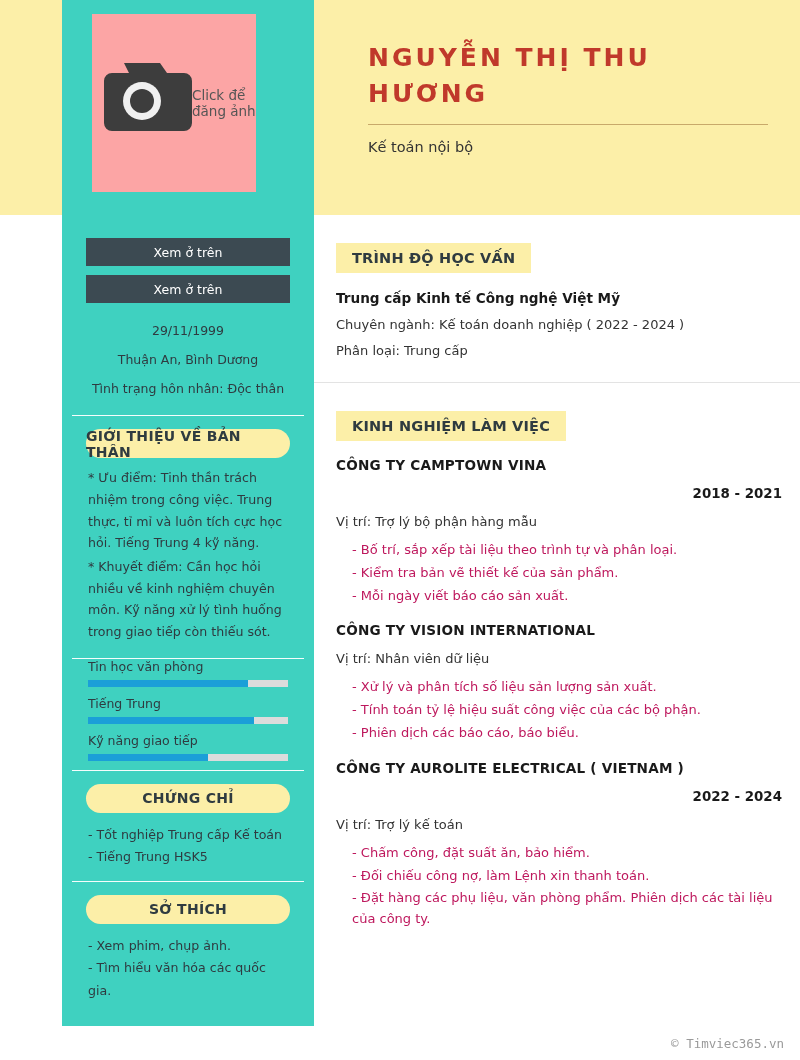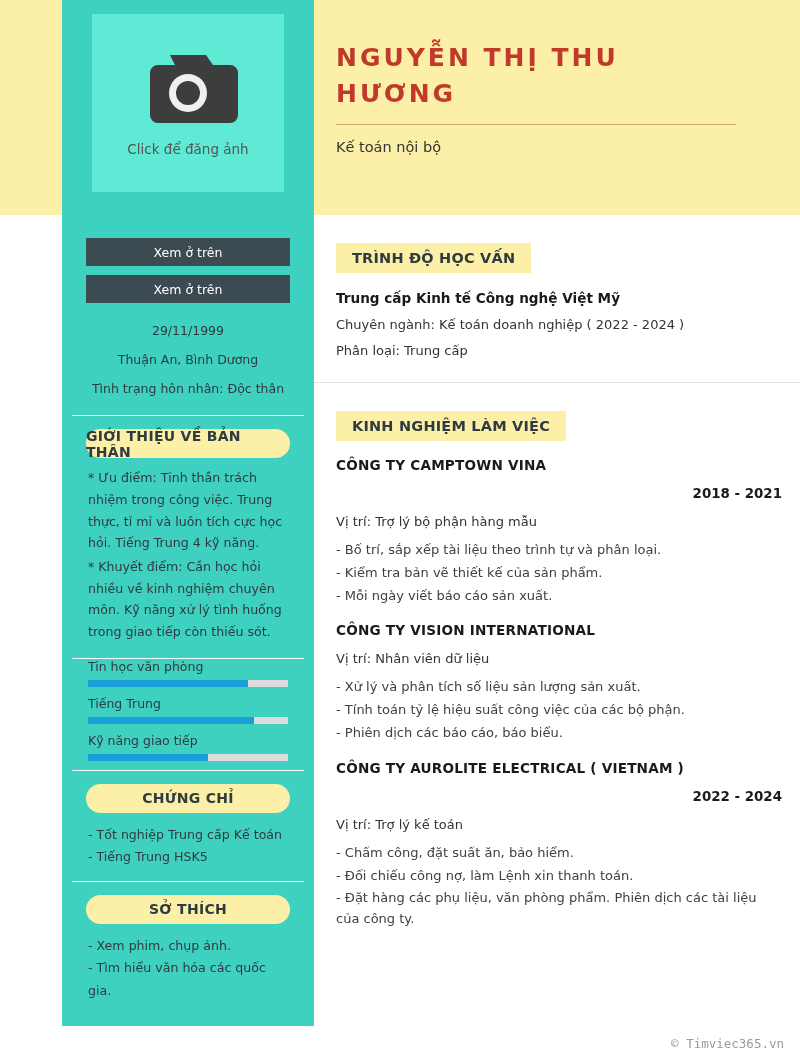--- a/index.html
+++ b/index.html
@@ -27,37 +27,36 @@
   }
   .top-left-teal {
     position: absolute;
     left: 62px; top: 0;
     width: 252px; height: 215px;
     background: #3fd1c0;
   }
   .photo-box {
     position: absolute;
     left: 92px; top: 14px;
-    width: 192px; height: 178px;
-    background: #5eead4;
+    width: 164px; height: 178px;
+    background: #fca5a5;
     display: flex;
-    flex-direction: column;
     align-items: center;
     justify-content: center;
   }
   .camera-icon { margin-bottom: 14px; }
   .photo-label {
     font-size: 13.5px;
     color: #555;
     font-family: "DejaVu Sans", "Liberation Sans", sans-serif;
   }
 
   .name-block {
     position: absolute;
-    left: 336px; top: 40px;
+    left: 368px; top: 40px;
     width: 410px;
   }
   .cv-name {
     font-size: 25px;
     font-weight: bold;
     color: #c0392b;
     letter-spacing: 3px;
     line-height: 1.42;
     font-family: "DejaVu Sans", "Liberation Sans", sans-serif;
   }
@@ -210,22 +209,23 @@
     margin-top: 13px;
   }
   .exp-position {
     margin-top: 13px;
     font-size: 13px;
     color: #333;
   }
   .exp-bullets {
     margin-top: 11px;
     font-size: 13px;
-    color: #404040;
+    color: #be185d;
     line-height: 1.6;
+    margin-left: 16px;
   }
   .exp-bullets div { margin-bottom: 2px; }
 
   
   .footer {
     position: absolute;
     left: 0; bottom: 0;
     width: 800px;
     height: 34px;
     background: #ffffff;

